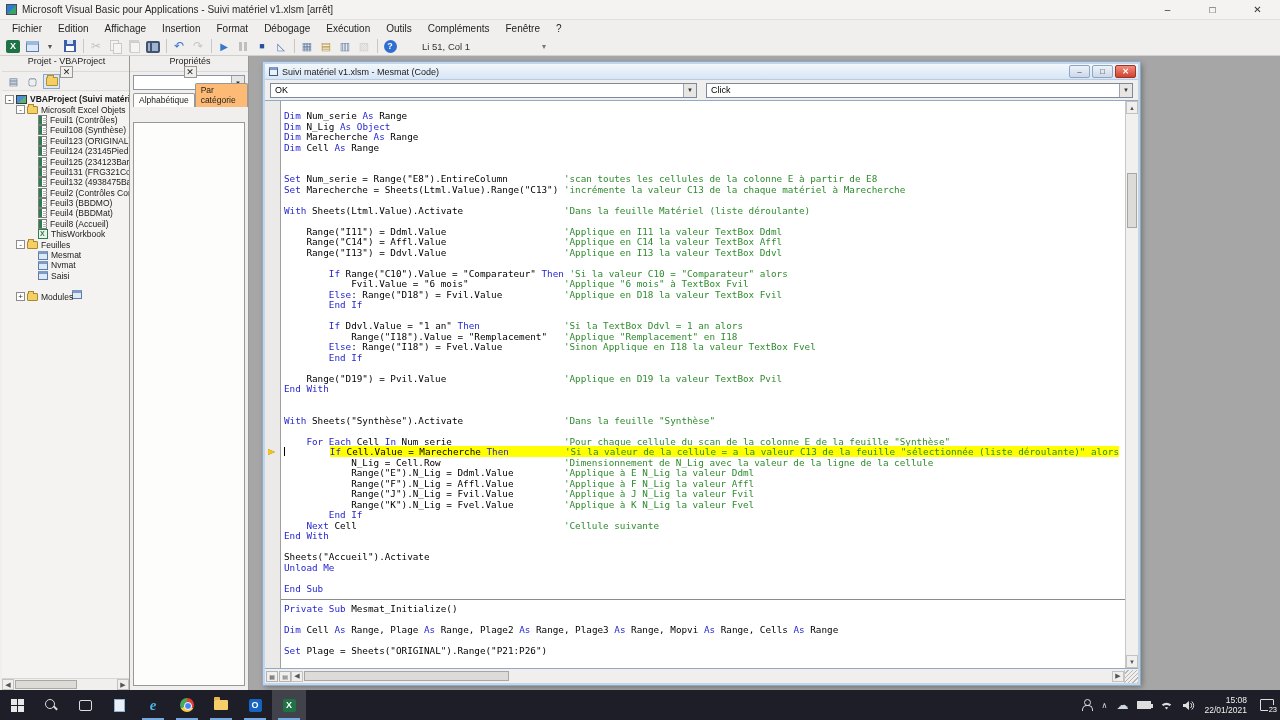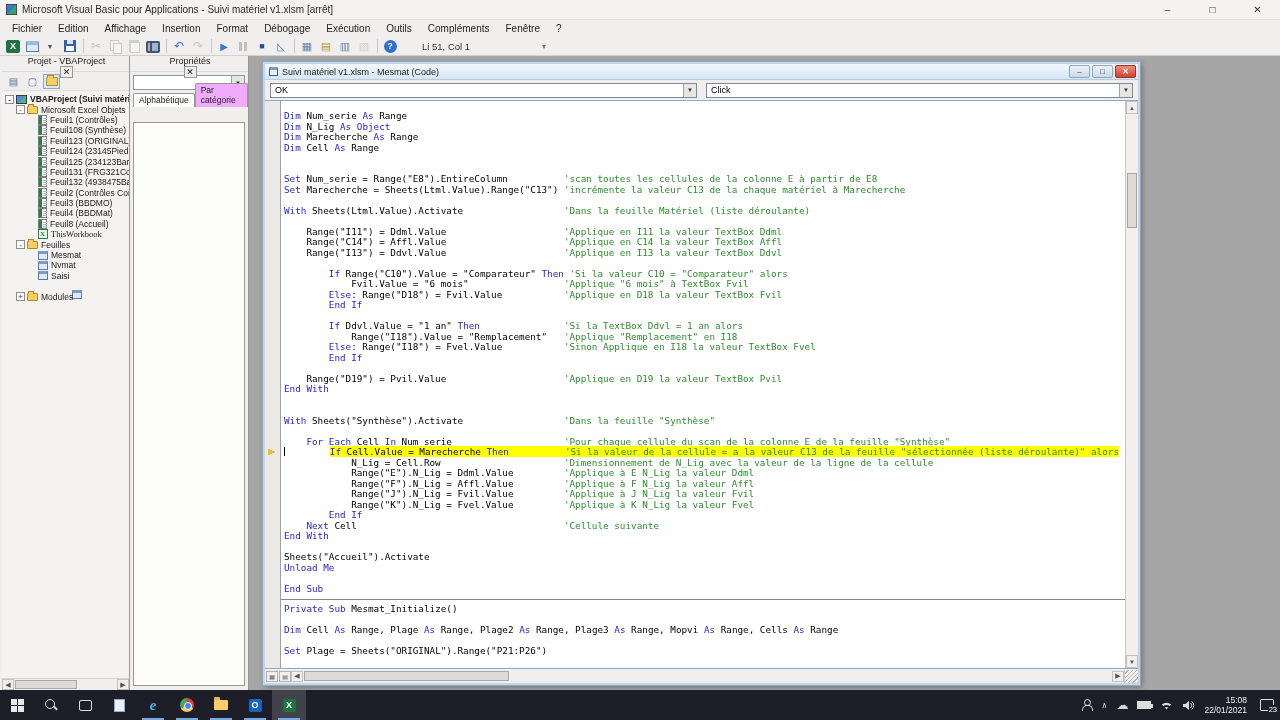--- a/index.html
+++ b/index.html
@@ -78,21 +78,21 @@
   .pscroll { position:absolute; left:0; right:0; bottom:0; height:12px; background:#f0efee; border-top:1px solid #d8d6d2; display:flex; align-items:center; }
   .sbtn { width:12px; height:11px; font-size:7px; color:#555; display:flex; align-items:center; justify-content:center; background:#f0efee; border:1px solid #c4c2be; }
   .pthumb { width:62px; height:9px; background:#dddbd8; border:1px solid #aaa8a4; margin:0 1px; }
   .ptrack { flex:1; }
 
   
   .props-combo { margin:3px 3px 2px 3px; height:15px; background:#fff; border:1px solid #8a96a8; display:flex; }
   .props-combo .fld { flex:1; font-size:9px; padding-left:3px; }
   .combo-btn { width:13px; background:#e8e6e3; border-left:1px solid #9aa4b4; display:flex; align-items:center; justify-content:center; font-size:6px; color:#333; }
   .props-tabs { display:flex; padding-left:3px; height:15px; align-items:flex-end; }
-  .ptab { font-size:8.5px; padding:1px 5px 2px 5px; border:1px solid #9a9894; border-bottom:none; background:#f0abfc; color:#222; border-radius:2px 2px 0 0; }
+  .ptab { font-size:8.5px; padding:1px 5px 2px 5px; border:1px solid #9a9894; border-bottom:none; background:#fdba74; color:#222; border-radius:2px 2px 0 0; }
   .ptab.active { background:#fdfdfc; position:relative; z-index:2; }
   .props-body { position:absolute; left:3px; right:3px; top:66px; bottom:4px; background:#fdfdfc; border:1px solid #9a9894; }
 
   
   .code-window { position:absolute; left:263px; top:6px; width:877px; height:623px; background:#f0efee; border:2px solid #c2d5e9; outline:1px solid #8fa9c6; display:flex; flex-direction:column; box-shadow:2px 2px 6px rgba(0,0,0,.35); }
   .cw-title { height:16px; flex:none; background:linear-gradient(#f3f8fd,#d7e5f4); display:flex; align-items:center; padding:0 2px 0 4px; border-bottom:1px solid #b9cbe0; }
   .cw-icon { width:9px; height:9px; border:1px solid #44597a; background:#e8f0fa; border-top:3px solid #7d9cc4; margin-right:4px; }
   .cw-title-text { font-size:9px; color:#1a1a1a; }
   .cw-btns { margin-left:auto; display:flex; gap:2px; }
   .cwb { width:21px; height:13px; border:1px solid #8ea6c4; border-radius:2px; background:linear-gradient(#eef3f9,#ccd9ea); font-size:8px; color:#333; display:flex; align-items:center; justify-content:center; }
@@ -333,21 +333,21 @@
           <div class="trow" style="padding-left: 25px;">
             <span class="texp none"></span>
             <span class="ticon ti-sheet"></span>
             <span class="tlabel">Feuil4 (BBDMat)</span>
           </div>
           <div class="trow" style="padding-left: 25px;">
             <span class="texp none"></span>
             <span class="ticon ti-sheet"></span>
             <span class="tlabel">Feuil8 (Accueil)</span>
           </div>
-          <div class="trow" style="padding-left: 25px; font-family: Liberation Serif, serif;">
+          <div class="trow" style="padding-left: 25px;">
             <span class="texp none"></span>
             <span class="ticon ti-workbook"></span>
             <span class="tlabel">ThisWorkbook</span>
           </div>
           <div class="trow" style="padding-left: 14px;">
             <span class="texp">-</span>
             <span class="ticon ti-folder"></span>
             <span class="tlabel">Feuilles</span>
           </div>
           <div class="trow" style="padding-left: 25px;">

